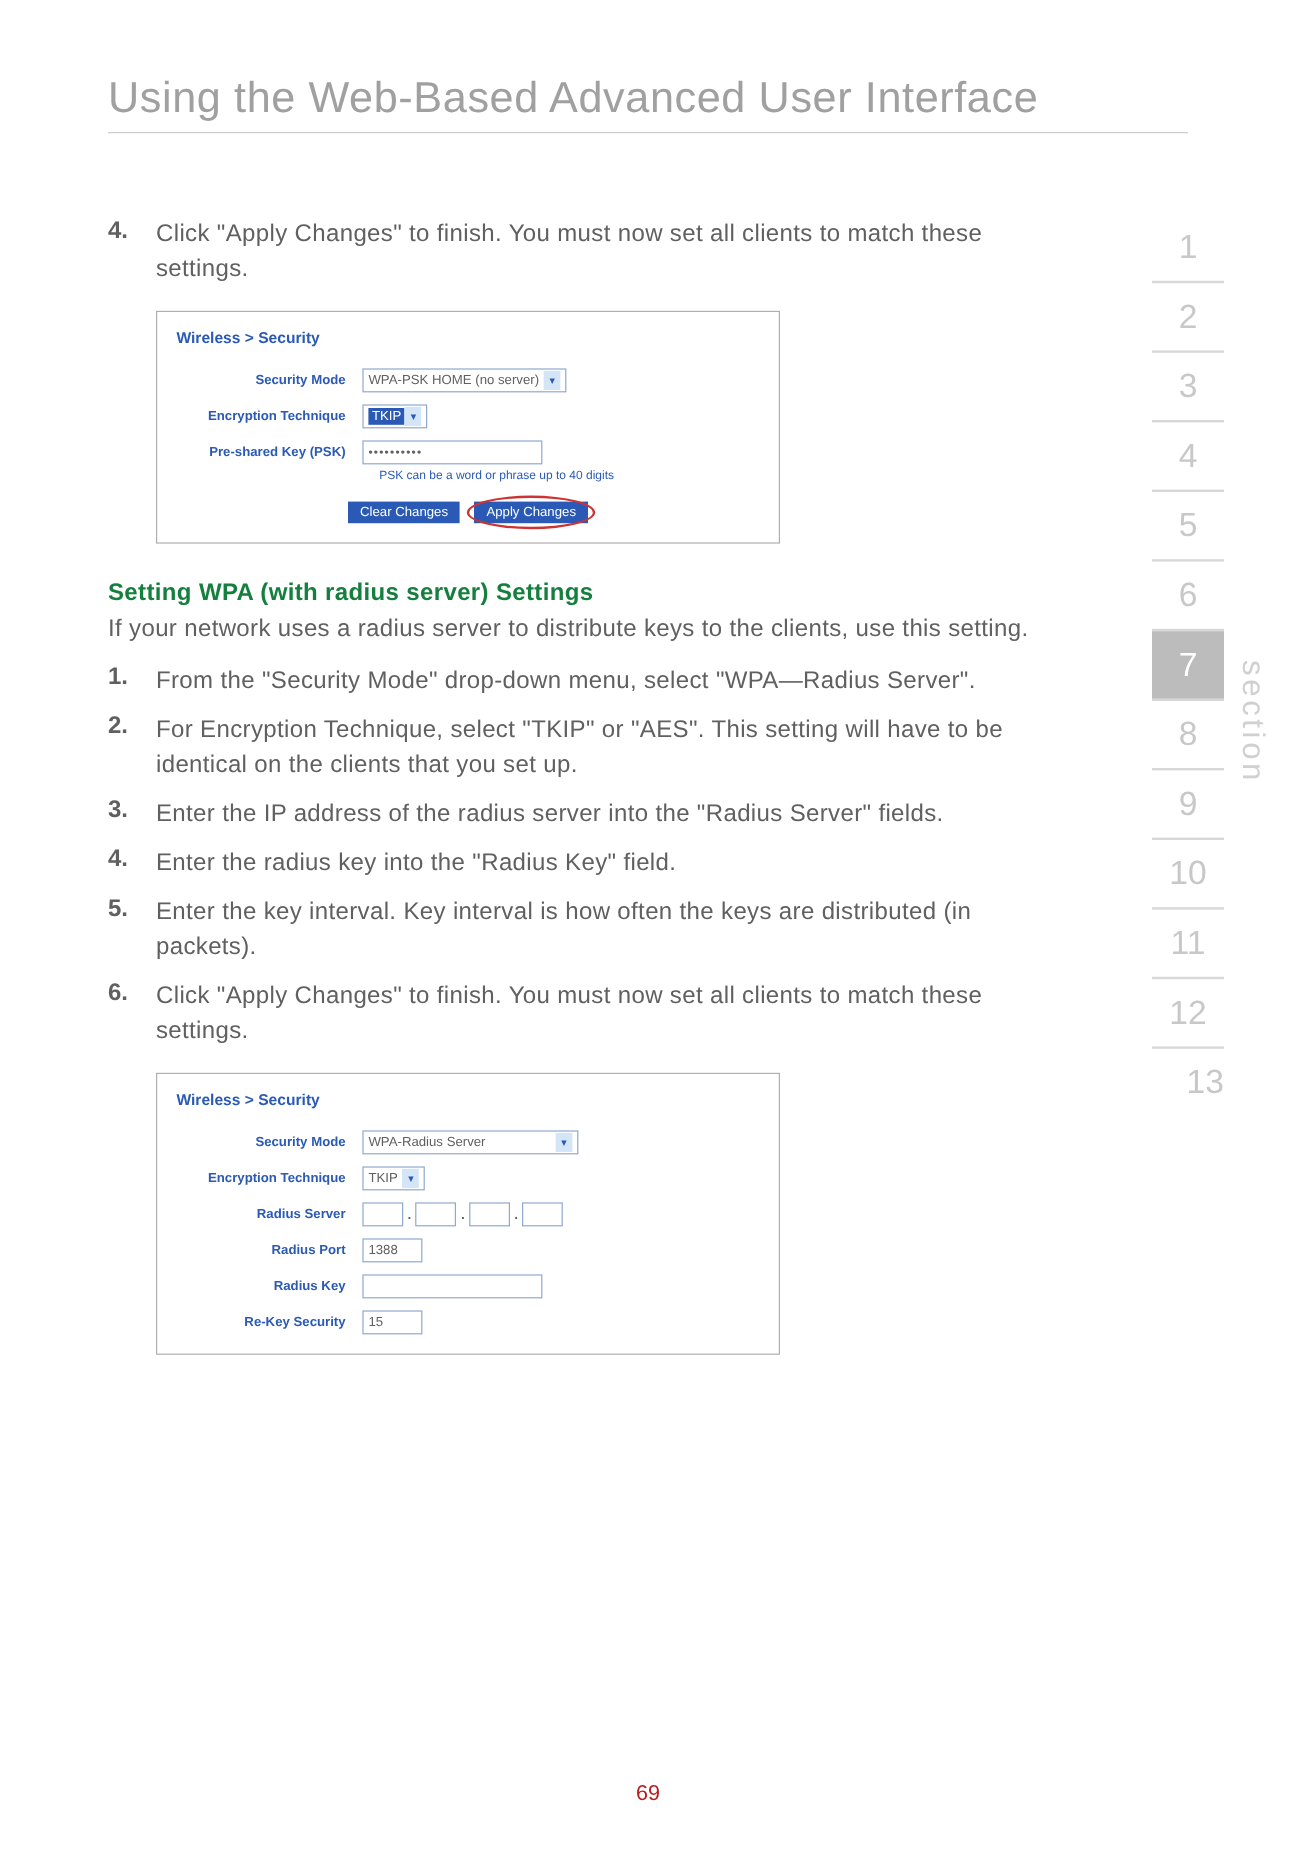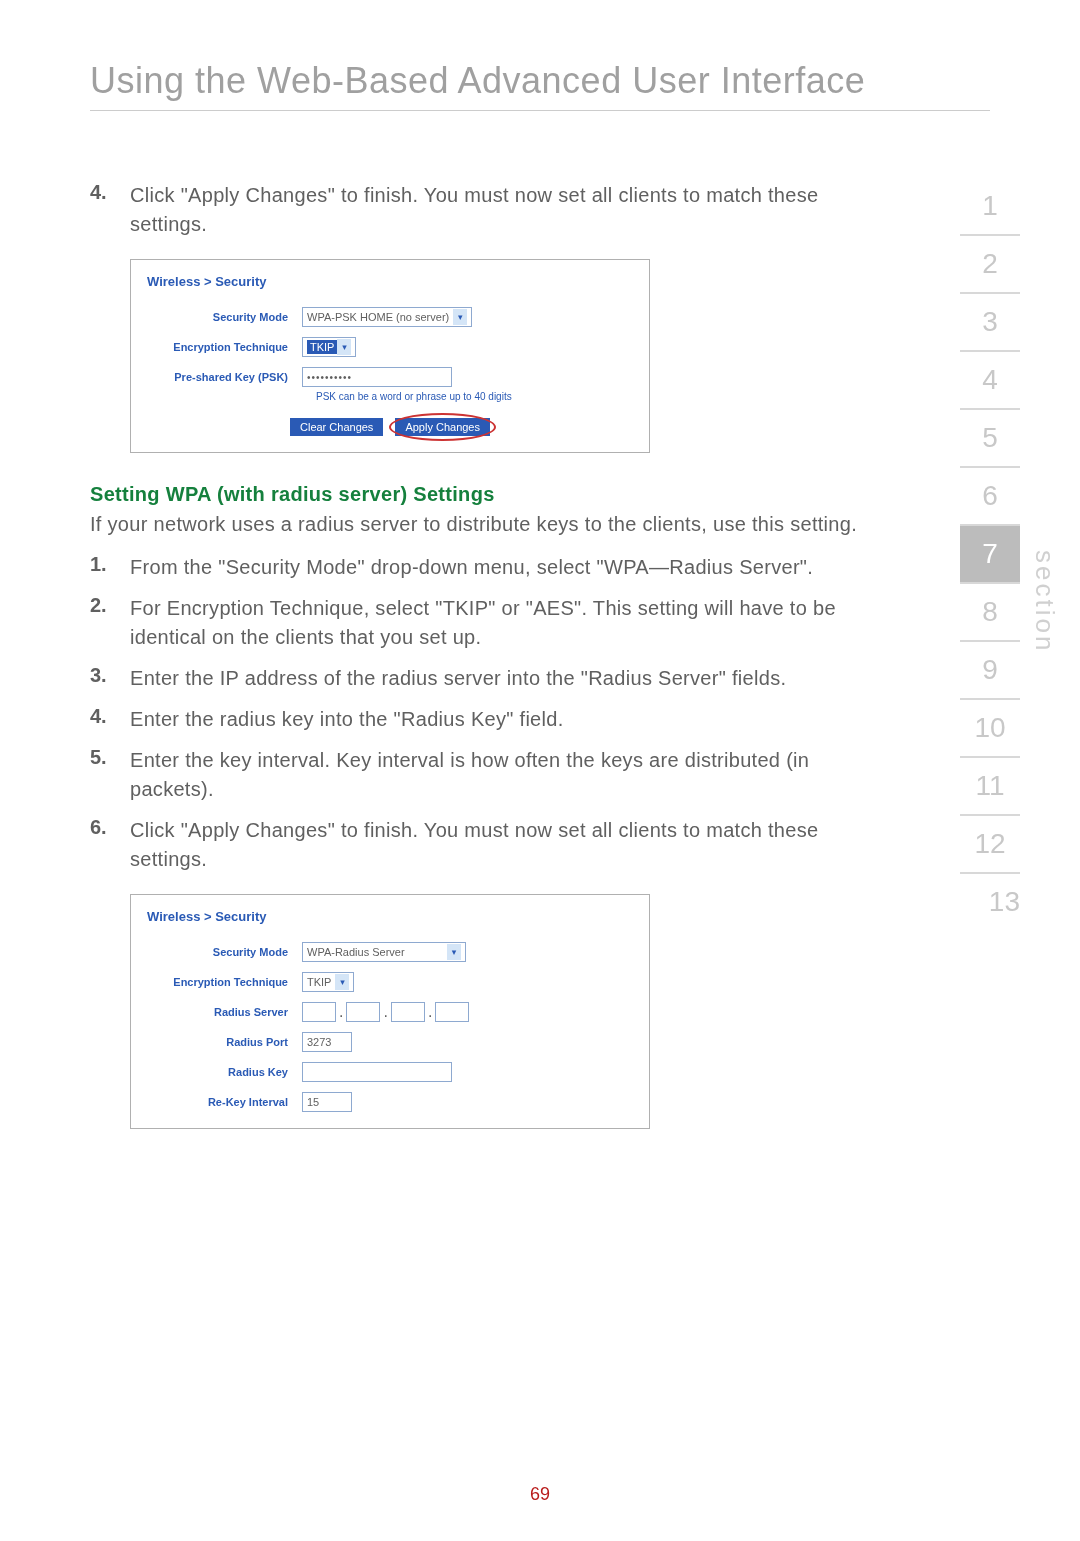--- a/index.html
+++ b/index.html
@@ -121,21 +121,21 @@
       <div class="ol-num">6.</div>
       <div class="ol-body">Click "Apply Changes" to finish. You must now set all clients to match these settings.</div>
     </div>
 
     <div class="shot">
       <div class="breadcrumb">Wireless &gt; Security</div>
 
       <div class="row">
         <div class="lab">Security Mode</div>
         <div class="val">
-          <div class="sel" style="width:164px; justify-content:space-between;">
+          <div class="sel" style="width:180px; justify-content:space-between;">
             <span class="txt">WPA-Radius Server</span>
             <span class="arrow">▾</span>
           </div>
         </div>
       </div>
 
       <div class="row">
         <div class="lab">Encryption Technique</div>
         <div class="val">
           <div class="sel">
@@ -155,34 +155,34 @@
           <div class="inp small"></div>
             <span>.</span>
           <div class="inp small"></div>
         </div>
       </div>
 
       <div class="row">
         <div class="lab">Radius Port</div>
         <div class="val">
           <div class="inp num">
-              <span>3273</span>
+              <span>1388</span>
             </div>
         </div>
       </div>
 
       <div class="row">
         <div class="lab">Radius Key</div>
         <div class="val">
           <div class="inp wide"></div>
         </div>
       </div>
 
       <div class="row" style="margin-bottom:0;">
-        <div class="lab">Re-Key Interval</div>
+        <div class="lab">Re-Key Security</div>
         <div class="val">
           <div class="inp num">
               <span>15</span>
             </div>
         </div>
       </div>
     </div>
 
   </div>
 

